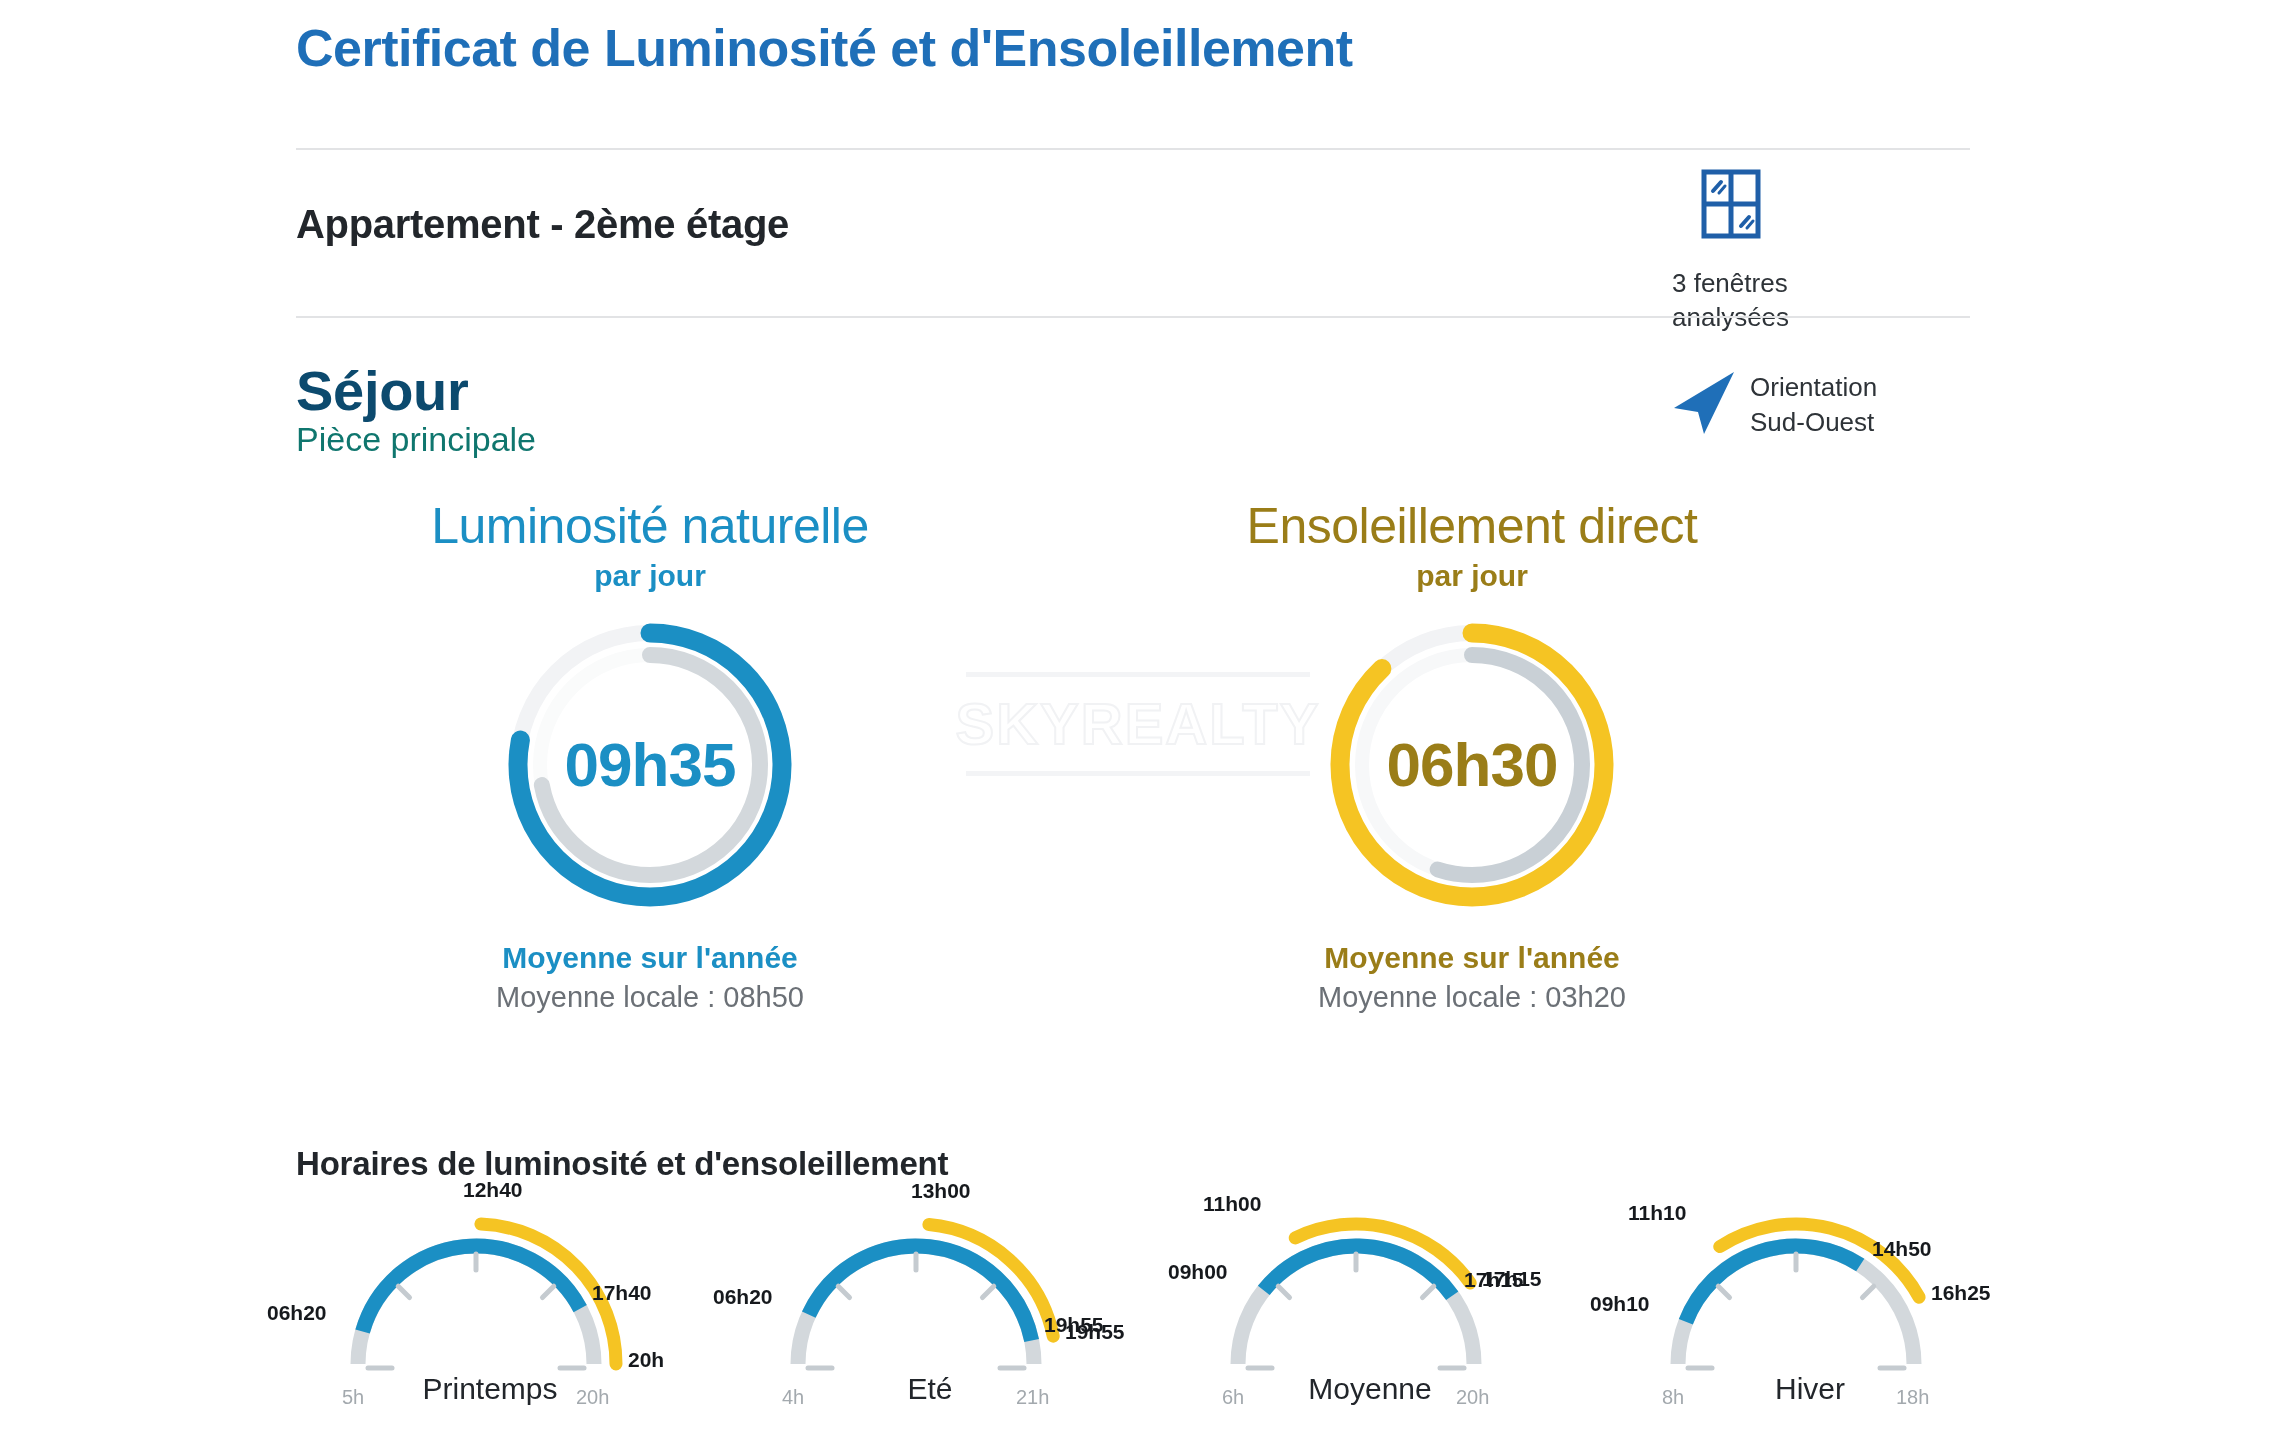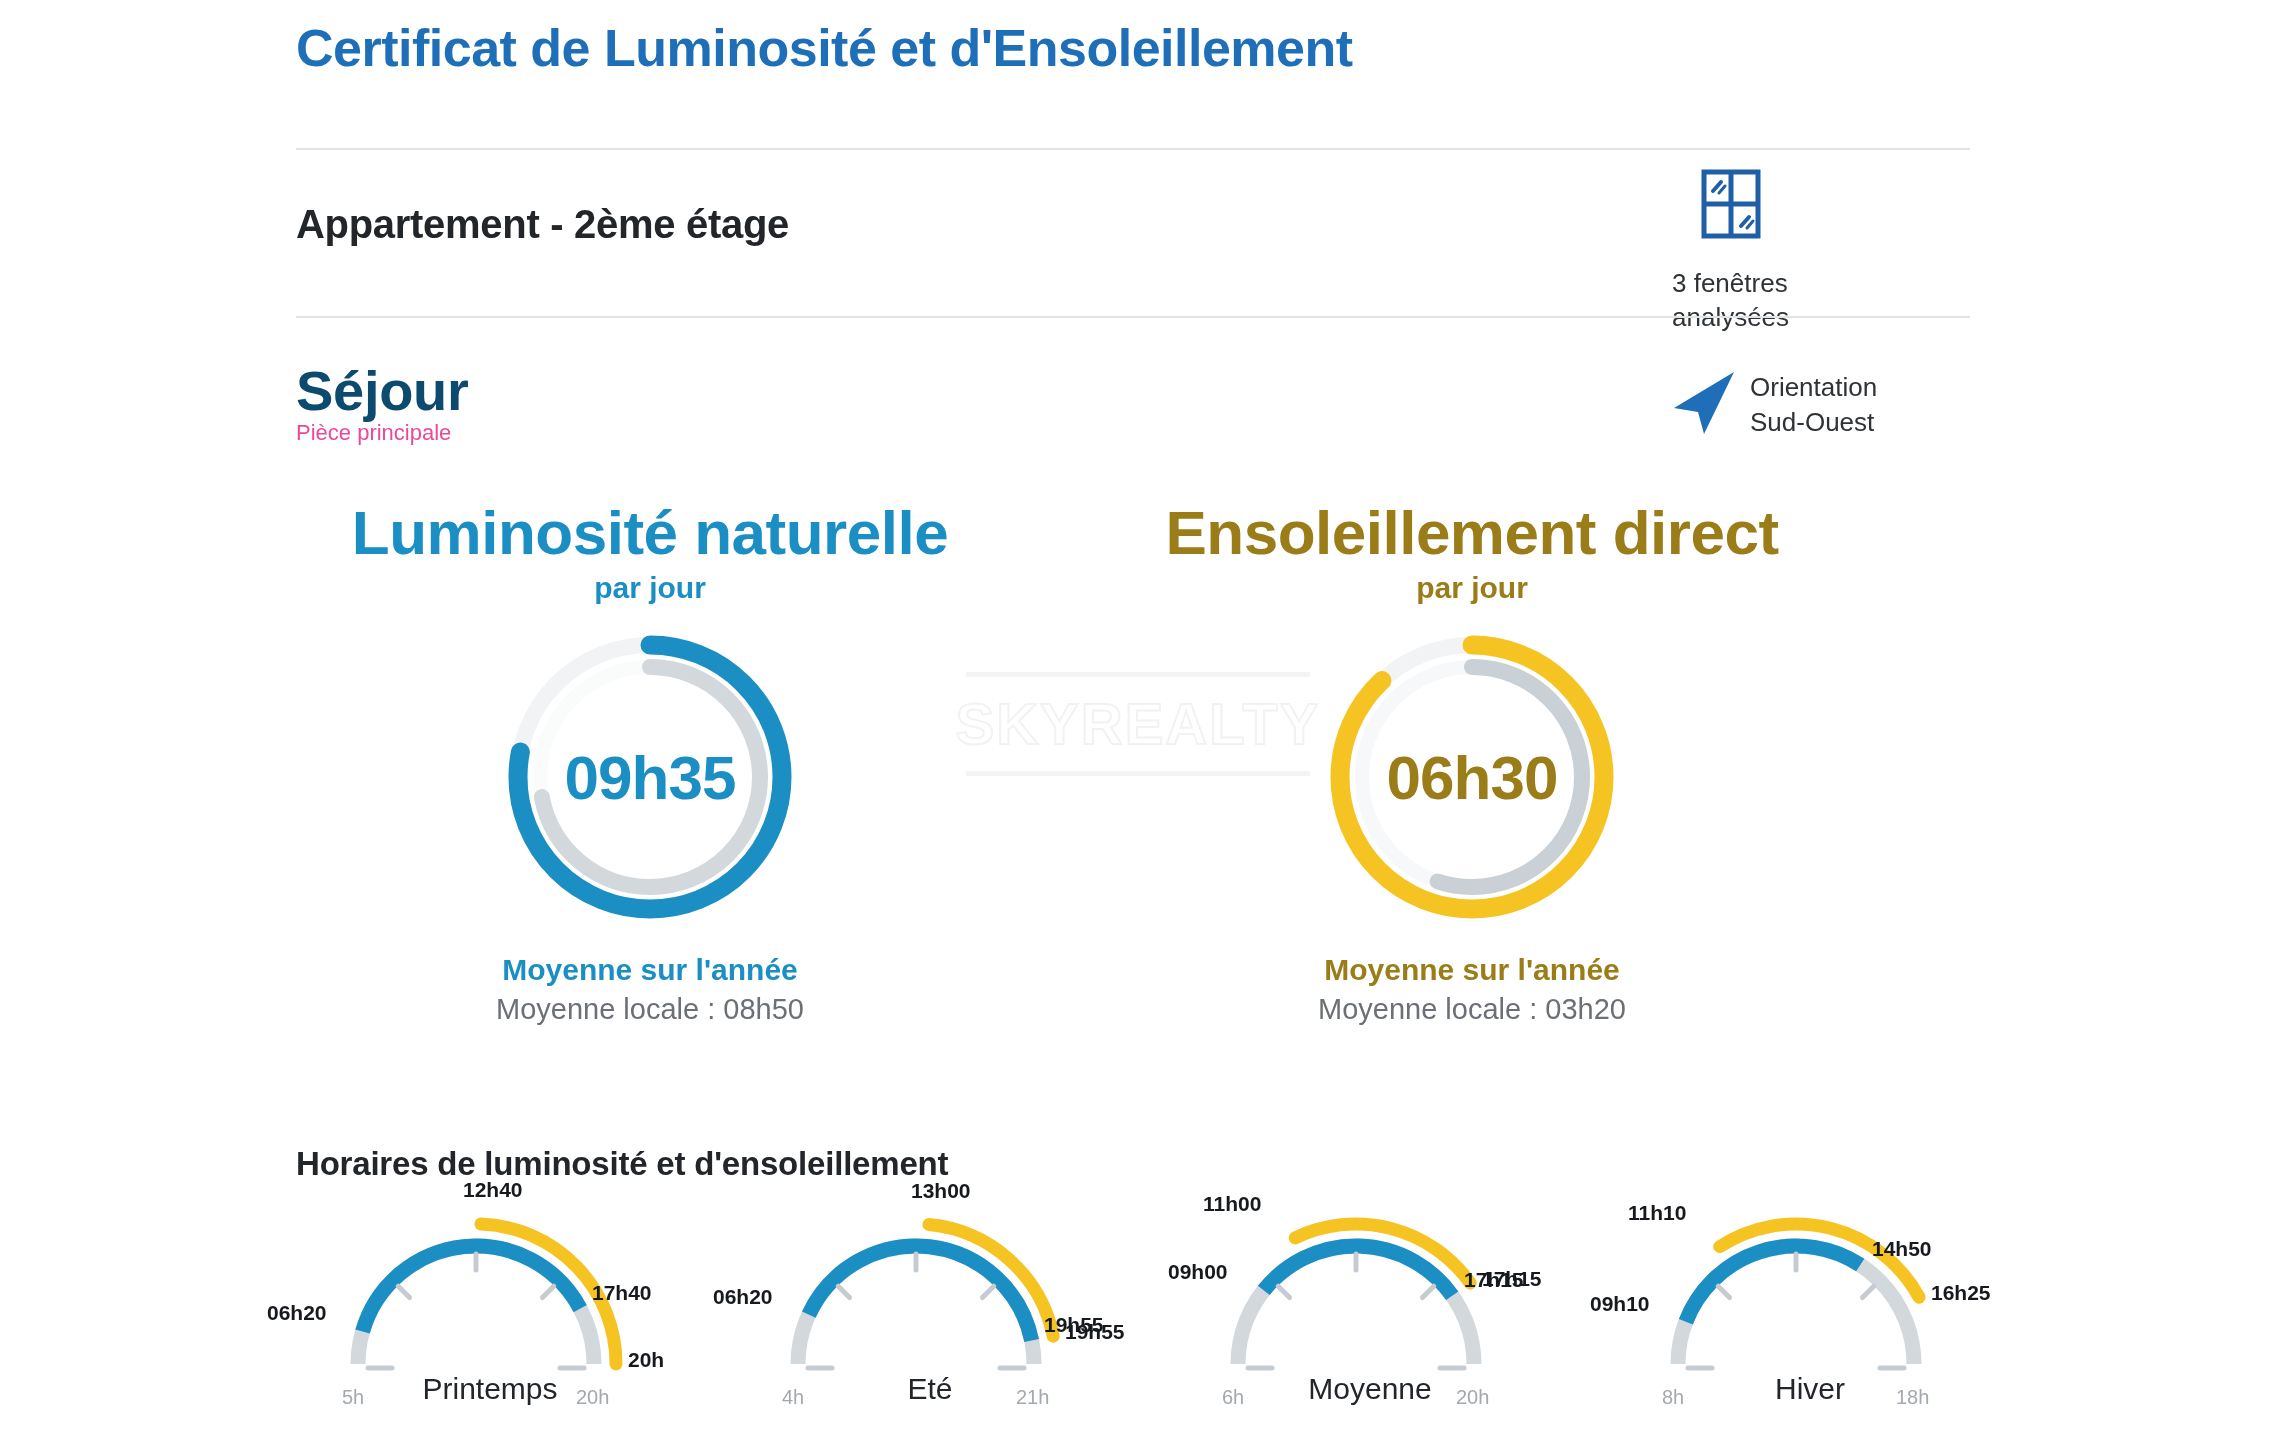--- a/index.html
+++ b/index.html
@@ -40,21 +40,21 @@
   }
   .stat-txt span { display:block; }
 
   
   .room-name {
     position: absolute; left: 296px; top: 358px;
     font-size: 56px; font-weight: 700; color: #0c4a6e; letter-spacing: -0.3px;
   }
   .room-sub {
     position: absolute; left: 296px; top: 420px;
-    font-size: 22px; color: #ec4899;
+    font-size: 34px; color: #0f766e;
   }
   .orient {
     position: absolute; left: 1668px; top: 368px;
     display: flex; align-items: center; gap: 10px;
   }
   .orient-txt { font-size: 26px; line-height: 1.33; color: #2e3338; white-space: nowrap; }
   .orient-txt span { display:block; }
 
   
   .watermark {
@@ -68,21 +68,21 @@
     font-size: 58px; font-weight: 700; letter-spacing: 2px;
     color: transparent;
     -webkit-text-stroke: 2px #f1f2f4;
     line-height: 1;
   }
 
   
   .gauge-block { position: absolute; text-align: center; }
   .gauge-blue { left: 340px; top: 500px; width: 620px; }
   .gauge-gold { left: 1162px; top: 500px; width: 620px; }
-  .g-title { font-size: 62px; font-weight: 700; letter-spacing: -0.5px; line-height: 1.05; }
+  .g-title { font-size: 50px; font-weight: 400; letter-spacing: -0.5px; line-height: 1.05; }
   .g-sub { font-size: 30px; font-weight: 700; margin-top: 6px; }
   .g-ring { width: 300px; height: 300px; margin: 22px auto 0; position: relative; }
   .g-ring svg { display: block; }
   .g-val {
     position: absolute; left: 0; top: 0; width: 100%; height: 100%;
     display: flex; align-items: center; justify-content: center;
     font-size: 62px; font-weight: 700; letter-spacing: -1px;
   }
   .g-avg { margin-top: 26px; font-size: 30px; font-weight: 700; }
   .g-loc { margin-top: 6px; font-size: 29px; color: #6b7076; }

